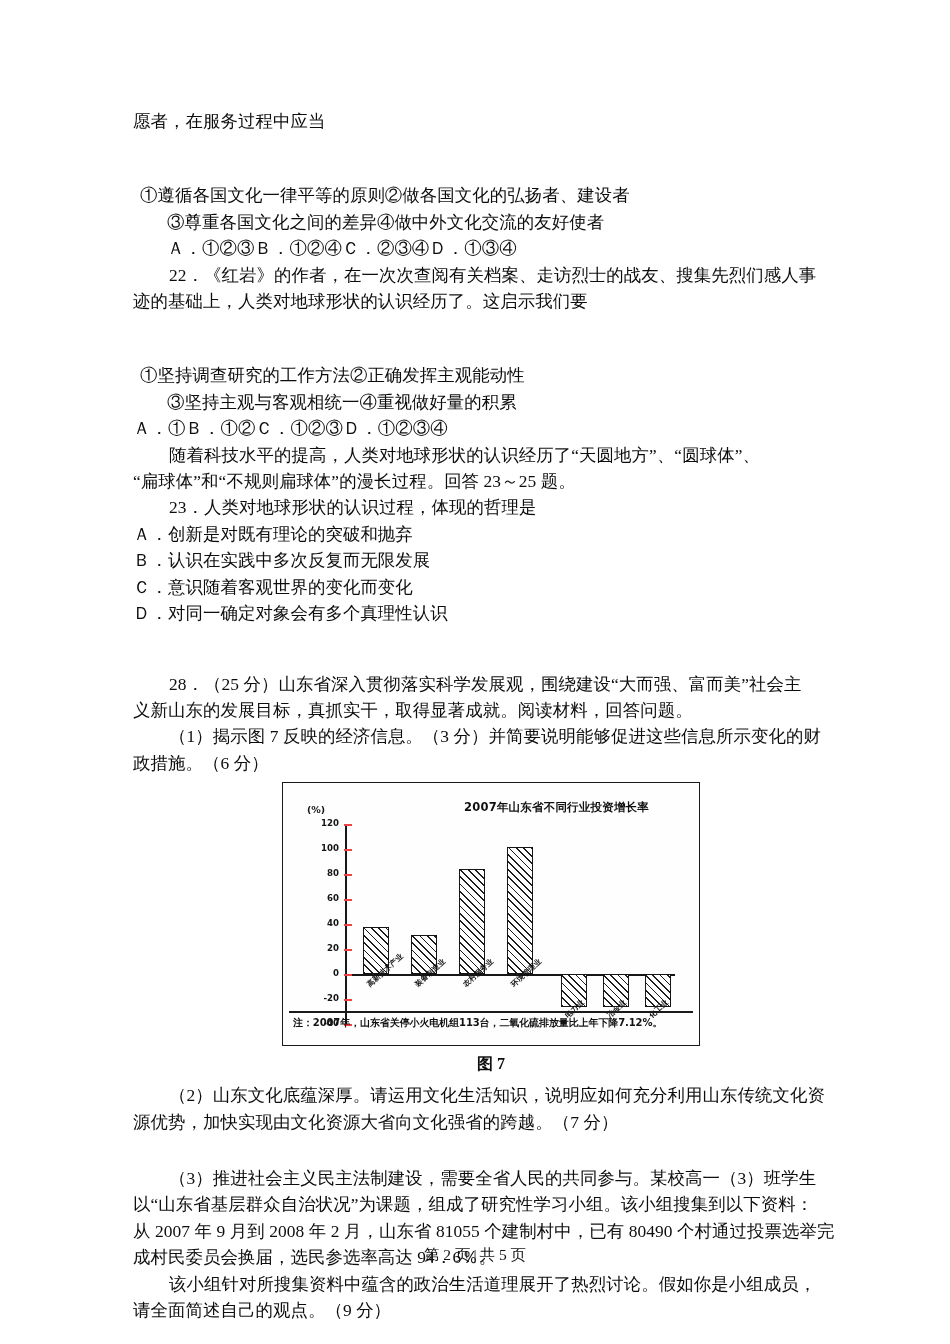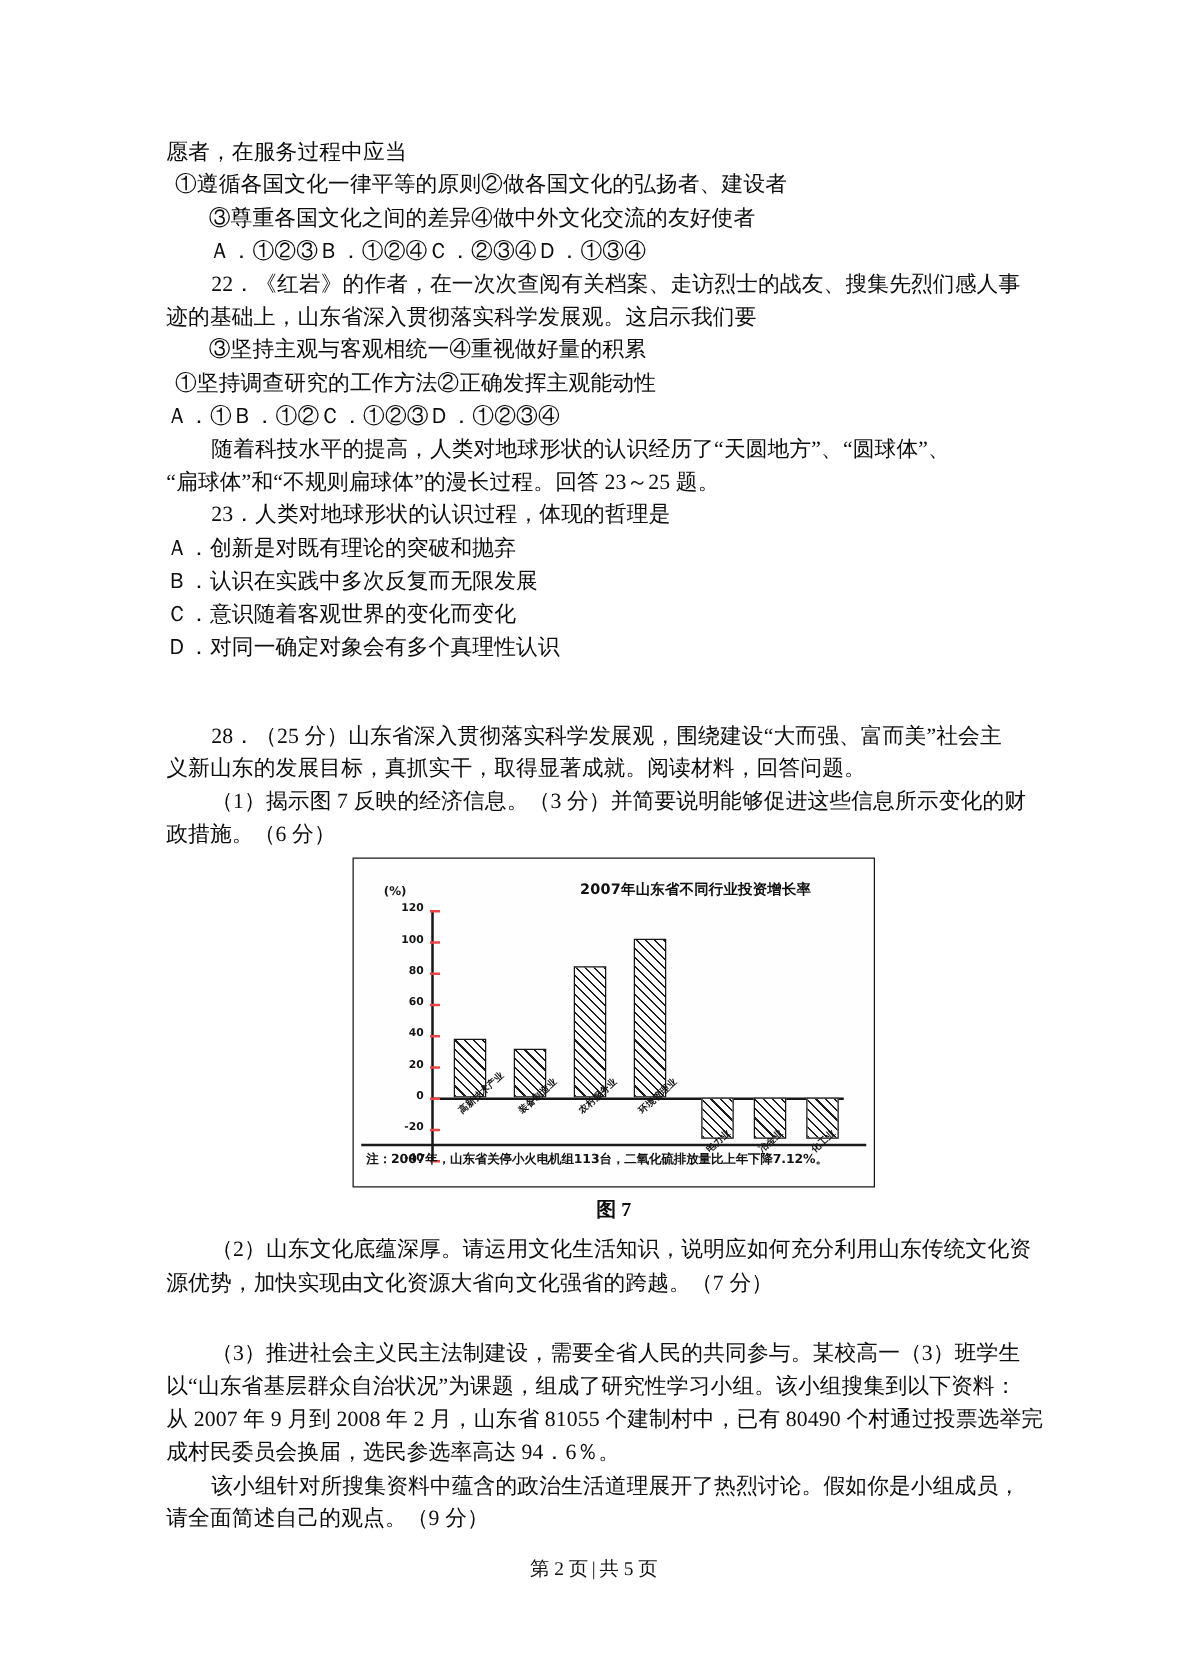--- a/index.html
+++ b/index.html
@@ -26,21 +26,21 @@
     left: 133px;
     top: 108px;
     width: 700px;
   }
   .line {
     font-size: 17.4px;
     line-height: 26.4px;
     letter-spacing: 0.1px;
     white-space: nowrap;
   }
-  .indent1 { text-indent: 0; padding-left: 7px; }
+  .indent1 { text-indent: 0; padding-left: 7px; margin-top: 48px; }
   .indent2 { padding-left: 34px; }
   .indent3 { padding-left: 36px; }
   .blank-md { height: 30px; }
   .blank-lg { height: 44px; }
 
   
   .figure-wrap {
     position: relative;
     width: 700px;
     margin-top: 6px;
@@ -187,23 +187,23 @@
 
 <div class="page">
 
   <div class="content">
 
     <div class="line">愿者，在服务过程中应当</div>
     <div class="line indent1">①遵循各国文化一律平等的原则②做各国文化的弘扬者、建设者</div>
     <div class="line indent2">③尊重各国文化之间的差异④做中外文化交流的友好使者</div>
     <div class="line indent2">Ａ．①②③Ｂ．①②④Ｃ．②③④Ｄ．①③④</div>
     <div class="line indent3">22．《红岩》的作者，在一次次查阅有关档案、走访烈士的战友、搜集先烈们感人事</div>
-    <div class="line">迹的基础上，山东省深入贯彻落实科学发展观。这启示我们要</div>
+    <div class="line">迹的基础上，人类对地球形状的认识经历了。这启示我们要</div>
+    <div class="line indent1">①坚持调查研究的工作方法②正确发挥主观能动性</div>
     <div class="line indent2">③坚持主观与客观相统一④重视做好量的积累</div>
-    <div class="line indent1">①坚持调查研究的工作方法②正确发挥主观能动性</div>
     <div class="line">Ａ．①Ｂ．①②Ｃ．①②③Ｄ．①②③④</div>
     <div class="line indent3">随着科技水平的提高，人类对地球形状的认识经历了“天圆地方”、“圆球体”、</div>
     <div class="line">“扁球体”和“不规则扁球体”的漫长过程。回答 23～25 题。</div>
     <div class="line indent3">23．人类对地球形状的认识过程，体现的哲理是</div>
     <div class="line">Ａ．创新是对既有理论的突破和抛弃</div>
     <div class="line">Ｂ．认识在实践中多次反复而无限发展</div>
     <div class="line">Ｃ．意识随着客观世界的变化而变化</div>
     <div class="line">Ｄ．对同一确定对象会有多个真理性认识</div>
 
     <div class="blank-lg"></div>

